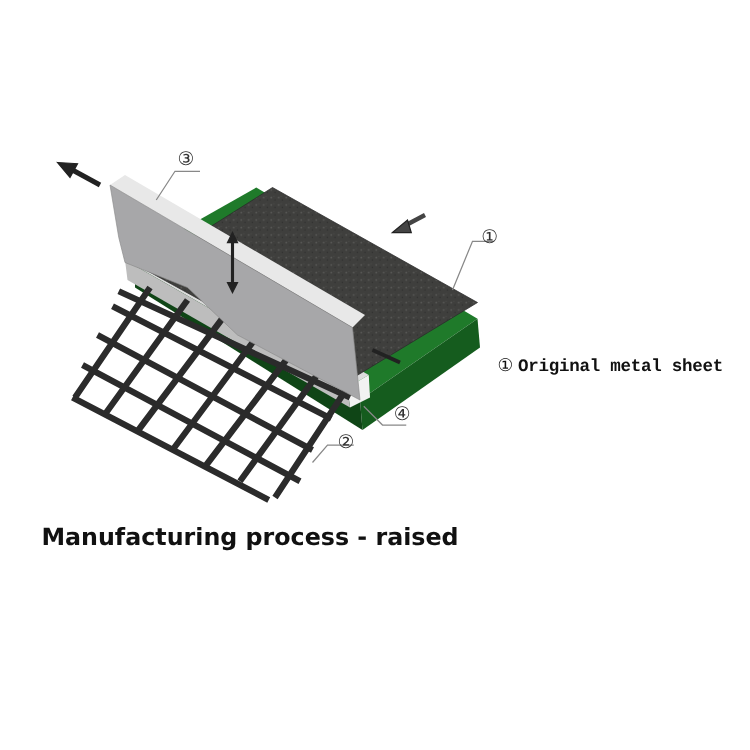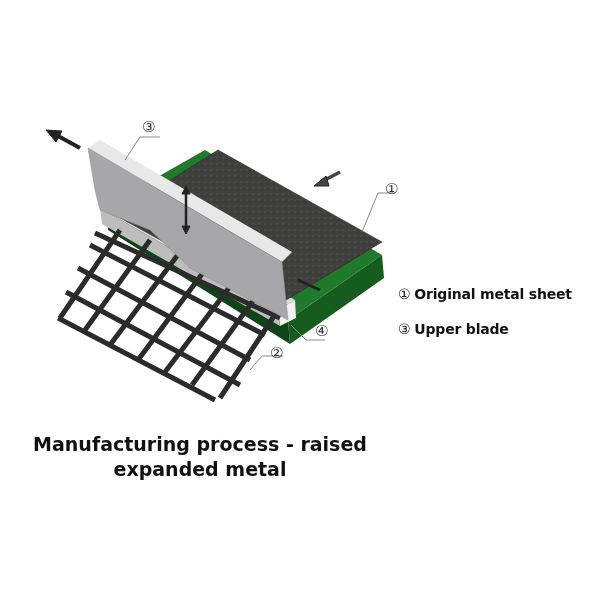--- a/index.html
+++ b/index.html
@@ -1,21 +1,21 @@
 <!DOCTYPE html>
 <html><head>
 <meta charset="utf-8">
 <style>
   html, body { margin:0; padding:0; background:#ffffff; }
   body { width:600px; height:600px; position:relative; overflow:hidden; font-family:"DejaVu Sans", sans-serif; }
   #diagram { position:absolute; left:0; top:0; width:600px; height:600px; }
-  .legend { position:absolute; left:398px; top:284px; }
+  .legend { position:absolute; left:398px; top:284px;font-family:Liberation Mono, monospace; }
   .legend-item { font-weight:bold; font-size:14px; color:#111; height:34.5px; line-height:20px; letter-spacing:-0.2px; }
   .legend-num { font-weight:normal; margin-right:4px; }
-  .caption { position:absolute; left:20px; top:432px; width:360px; text-align:center; font-weight:bold; font-size:19px; line-height:25px; color:#111; }
+  .caption { position:absolute; left:20px; top:418px; width:360px; text-align:center; font-weight:bold; font-size:19px; line-height:25px; color:#111; }
   .callout { position:absolute; font-size:15px; color:#333; }
 </style>
 </head>
 <body>
 
 <svg id="diagram" viewBox="0 0 600 600" xmlns="http://www.w3.org/2000/svg">
   <defs>
     <pattern id="speckle" width="6" height="6" patternUnits="userSpaceOnUse">
       <rect width="6" height="6" fill="#3f3f3d"></rect>
       <circle cx="1" cy="2" r="0.7" fill="#5a5a58"></circle>
@@ -69,21 +69,17 @@
 
 <span class="callout" style="left:142px;top:118px;">③</span>
 <span class="callout" style="left:385px;top:180px;">①</span>
 <span class="callout" style="left:315px;top:322px;">④</span>
 <span class="callout" style="left:270px;top:344px;">②</span>
 
 <div class="legend">
   <div class="legend-item">
     <span class="legend-num">①</span><span>Original metal sheet</span>
   </div>
-  <div class="legend-item">
-    <span class="legend-num">③</span><span>Upper blade</span>
-  </div>
 </div>
 
 <div class="caption">
   <div>Manufacturing process - raised</div>
-  <div>expanded metal</div>
 </div>
 
 </body></html>

